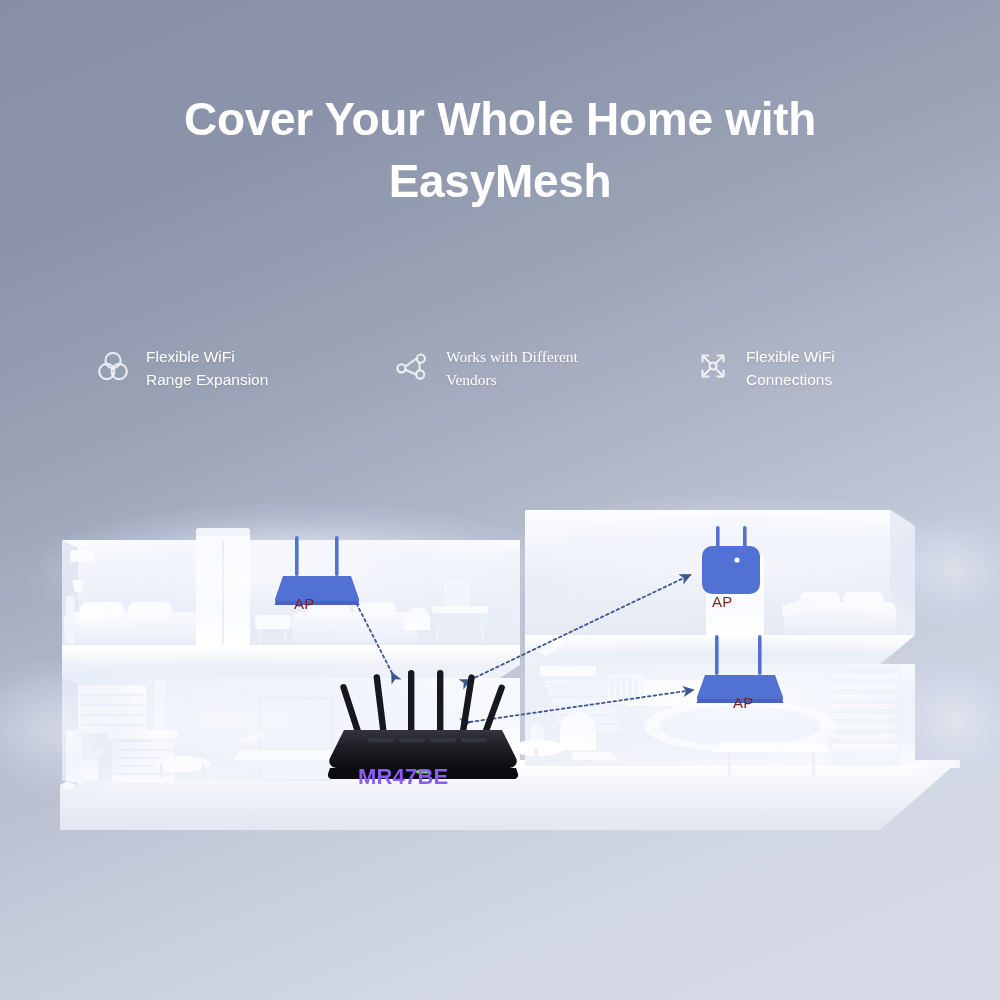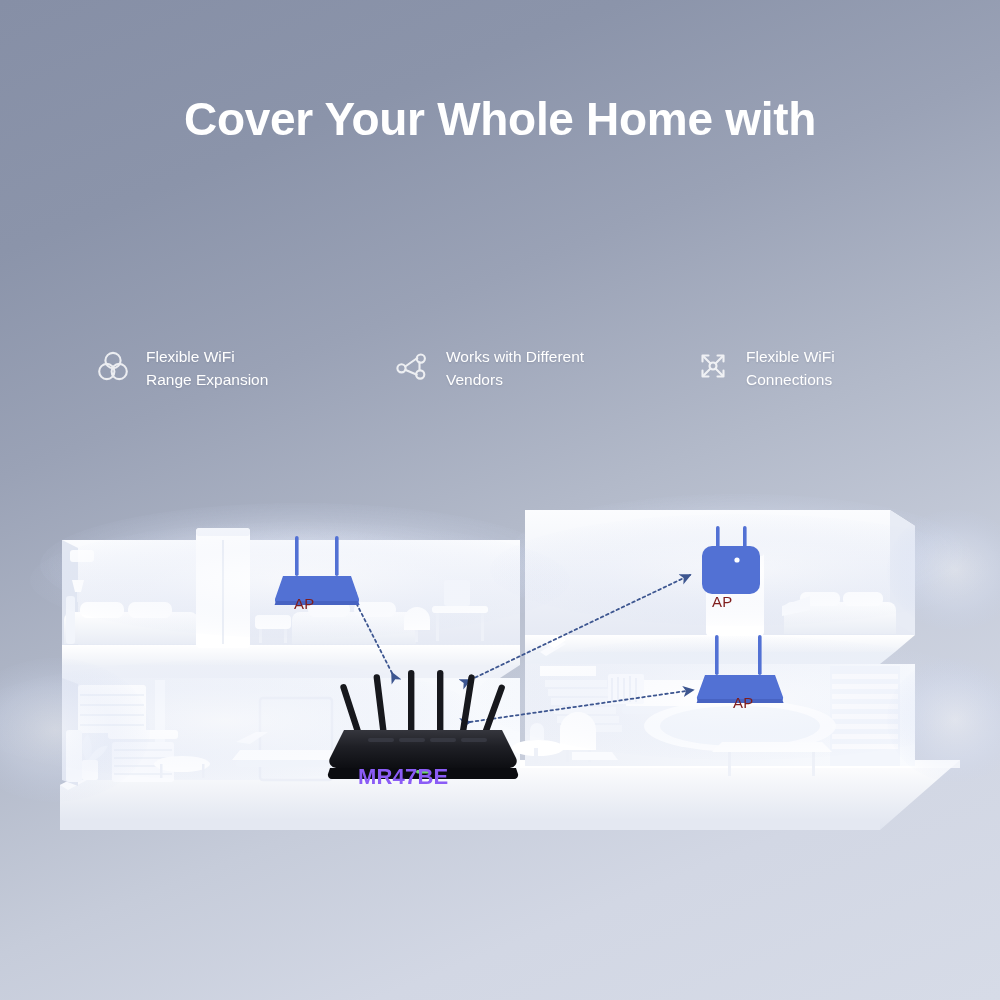--- a/index.html
+++ b/index.html
@@ -18,21 +18,21 @@
     font-size:46px; font-weight:bold; line-height:62px;
     letter-spacing:-0.3px;
   }
 
   
   .features {
     position:absolute; left:0; top:345px; width:836px; height:60px;
   }
   .feature { position:absolute; display:flex; align-items:flex-start; gap:13px; }
   .f1 { left:93px; top:0; }
-  .f2 { left:393px; top:0; }
+  .f2 { left:393px; top:0;font-family:Liberation Serif, serif; }
   .f3 { left:693px; top:0; }
   .feature .ficon { width:40px; height:40px; flex:0 0 40px; margin-top:1px; opacity:.82; }
   .feature .flabel {
     color:#ffffff; font-size:15.5px; line-height:23px; font-weight:500;
     white-space:pre-line; text-shadow:0 1px 2px rgba(70,80,100,.18);
   }
 
   
   .scene { position:absolute; left:0; top:430px; width:1000px; height:460px; }
   .scene svg { display:block; }
@@ -48,20 +48,21 @@
   .lbl-router {
     position:absolute; left:358px; top:764px;
     color:#8b5cf6; font-size:22px; font-weight:bold; letter-spacing:.2px;
   }
 </style>
 </head>
 <body>
 
 <div class="headline">
   <div>Cover Your Whole Home with</div>
+  <div>EasyMesh</div>
 </div>
 
 <div class="features">
 
   <div class="feature f1">
     <span class="ficon">
       <svg viewBox="0 0 40 40" width="40" height="40">
         <g fill="none" stroke="#ffffff" stroke-width="2.1">
           <circle cx="20" cy="14.5" r="7.6"></circle>
           <circle cx="13.8" cy="25.5" r="7.6"></circle>

